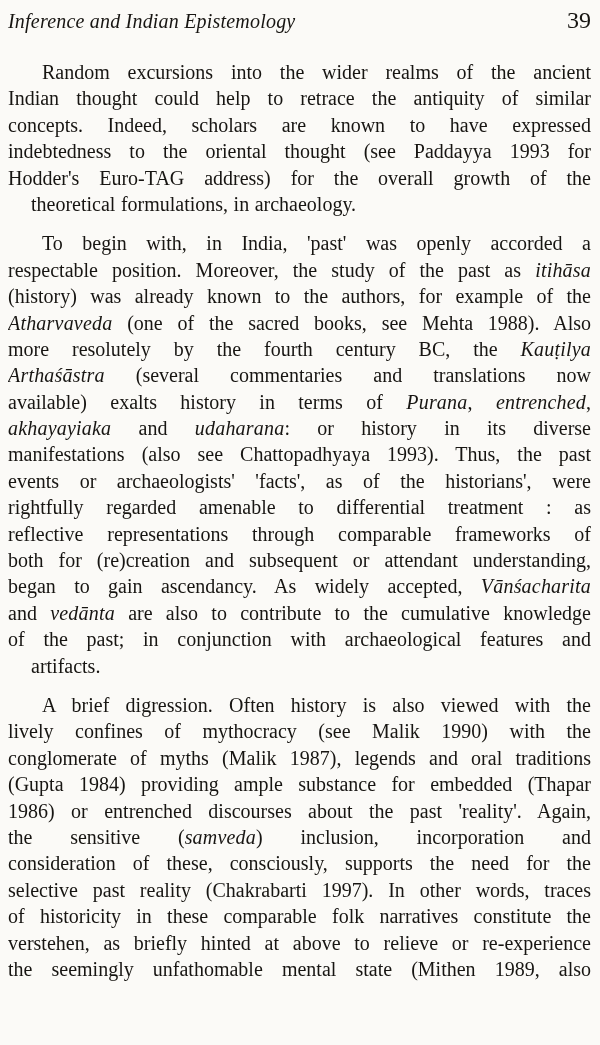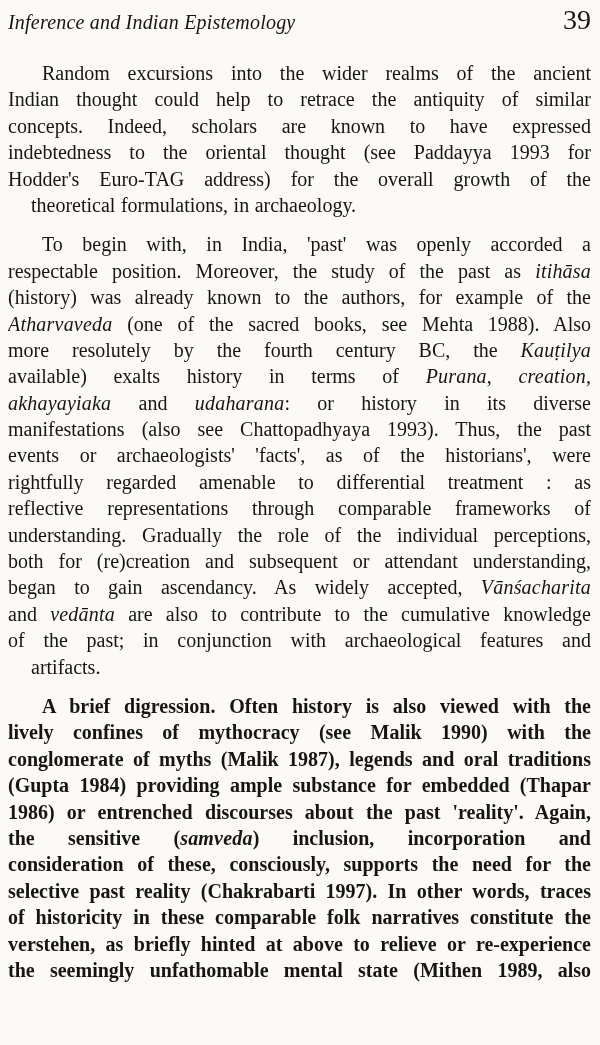--- a/index.html
+++ b/index.html
@@ -24,24 +24,24 @@
     font-size: 20px;
     line-height: 24px;
     margin-bottom: 26px;
   }
   .running-title {
     font-style: italic;
     letter-spacing: 0.2px;
   }
   .page-number {
     font-style: normal;
-    font-size: 28px;
+    font-size: 24px;
   }
   .para { margin: 0 0 13px 0; }
-  .para:last-child { margin-bottom: 0; font-weight: bold; }
+  .para:last-child { margin-bottom: 0; }
   .line {
     font-size: 20px;
     line-height: 26.4px;
     height: 26.4px;
     overflow: hidden;
     text-align: justify;
     text-align-last: justify;
     word-spacing: 0.5px;
   }
   .line.first { text-indent: 34px; }
@@ -64,27 +64,27 @@
         <div class="line"><span>indebtedness to the oriental thought (see Paddayya 1993 for</span></div>
         <div class="line"><span>Hodder's Euro-TAG address) for the overall growth of the</span></div>
         <div class="line end"><span>theoretical formulations, in archaeology.</span></div>
       </div>
       <div class="para">
         <div class="line first"><span>To begin with, in India, 'past' was openly accorded a</span></div>
         <div class="line"><span>respectable position. Moreover, the study of the past as </span><i>itihāsa</i></div>
         <div class="line"><span>(history) was already known to the authors, for example of the</span></div>
         <div class="line"><i>Atharvaveda</i><span> (one of the sacred books, see Mehta 1988). Also</span></div>
         <div class="line"><span>more resolutely by the fourth century BC, the </span><i>Kauṭilya</i></div>
-        <div class="line"><span>available) exalts history in terms of </span><i>Purana</i><span>, </span><i>creation</i><span>,</span></div>
+        <div class="line"><i>Arthaśāstra</i><span> (several commentaries and translations now</span></div>
+        <div class="line"><span>available) exalts history in terms of </span><i>Purana</i><span>, </span><i>entrenched</i><span>,</span></div>
         <div class="line"><i>akhayayiaka</i><span> and </span><i>udaharana</i><span>: or history in its diverse</span></div>
         <div class="line"><span>manifestations (also see Chattopadhyaya 1993). Thus, the past</span></div>
         <div class="line"><span>events or archaeologists' 'facts', as of the historians', were</span></div>
         <div class="line"><span>rightfully regarded amenable to differential treatment : as</span></div>
         <div class="line"><span>reflective representations through comparable frameworks of</span></div>
-        <div class="line"><span>understanding. Gradually the role of the individual perceptions,</span></div>
         <div class="line"><span>both for (re)creation and subsequent or attendant understanding,</span></div>
         <div class="line"><span>began to gain ascendancy. As widely accepted, </span><i>Vānśacharita</i></div>
         <div class="line"><span>and </span><i>vedānta</i><span> are also to contribute to the cumulative knowledge</span></div>
         <div class="line"><span>of the past; in conjunction with archaeological features and</span></div>
         <div class="line end"><span>artifacts.</span></div>
       </div>
       <div class="para">
         <div class="line first"><span>A brief digression. Often history is also viewed with the</span></div>
         <div class="line"><span>lively confines of mythocracy (see Malik 1990) with the</span></div>
         <div class="line"><span>conglomerate of myths (Malik 1987), legends and oral traditions</span></div>

